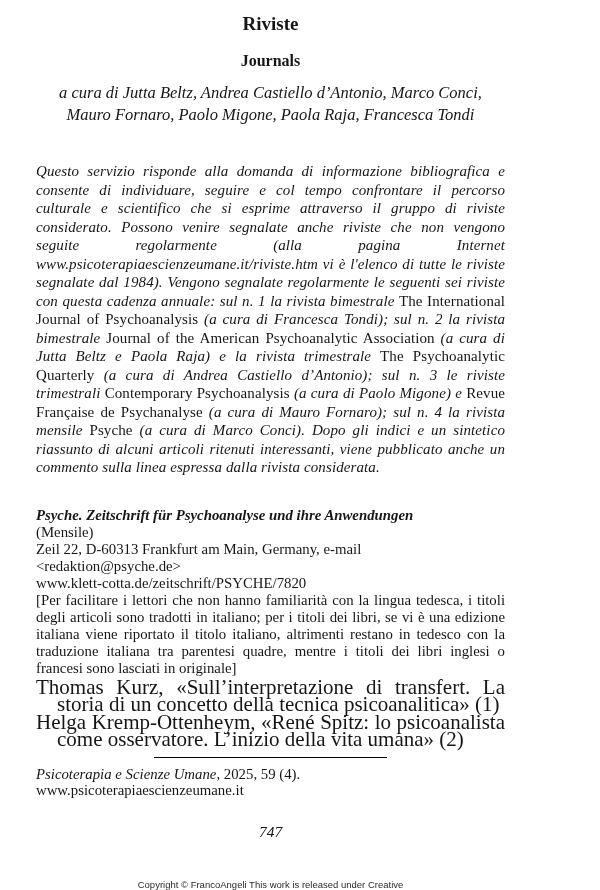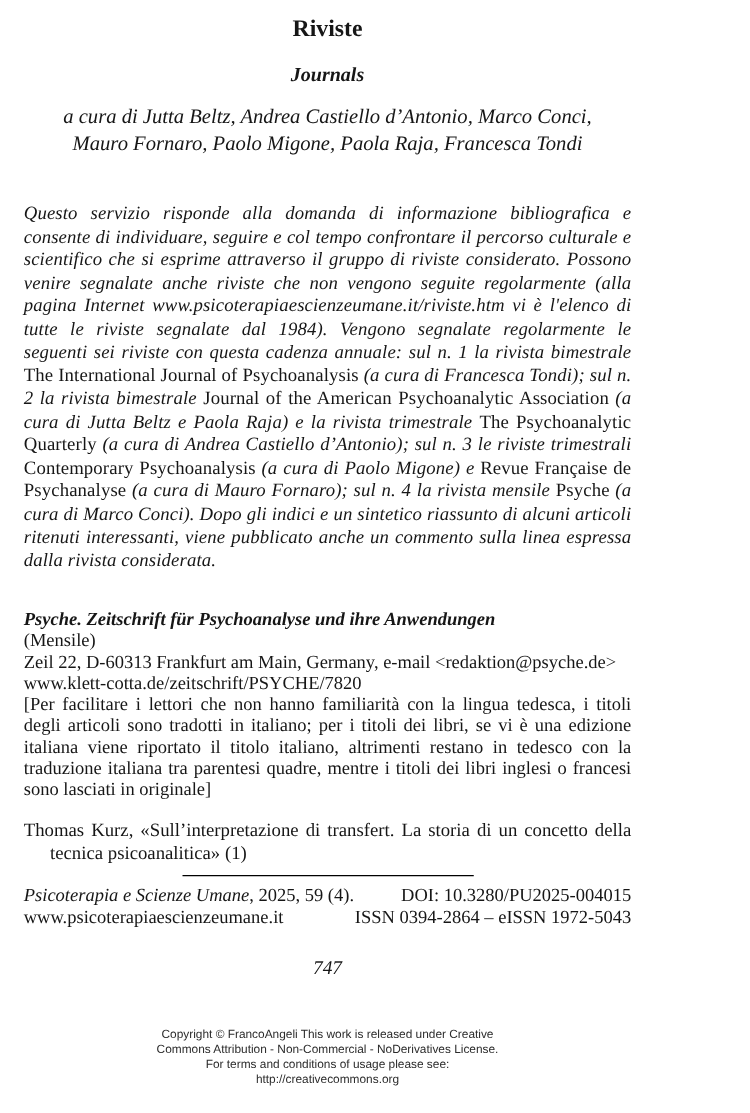--- a/index.html
+++ b/index.html
@@ -1,41 +1,41 @@
 <!DOCTYPE html>
 <html><head>
 <meta charset="utf-8">
 <style>
   html, body { margin: 0; padding: 0; background: #ffffff; }
   body { width: 600px; height: 890px; overflow: hidden; }
   .page {
     box-sizing: border-box;
     width: 524px; height: 890px;
-    padding: 13px 19px 0 19px;
+    padding: 13px 19px 0 36px;
     font-family: "Liberation Serif", serif;
     color: #161616;
     background: #ffffff;
   }
   .title { font-size: 19px; font-weight: bold; text-align: center; margin: 0; }
-  .subtitle { font-size: 16px; font-weight: bold; font-style: italic; text-align: center; margin: 17px 0 0 0; }
+  .subtitle { font-size: 16px; font-weight: bold; text-align: center; margin: 17px 0 0 0; }
   .section-heading { font-size: 16.5px; text-align: center; margin-top: 22px; }
   .editors {
     font-size: 16.5px; font-style: italic; text-align: center;
     margin-top: 12px; line-height: 22px; white-space: pre-line;
   }
   .intro {
     font-size: 15px; font-style: italic; text-align: justify;
     line-height: 18.5px; margin: 36px 0 0 0;
   }
   .intro span { letter-spacing: 0.1px; }
   .journal-block { margin-top: 30px; font-size: 14.8px; line-height: 17px; }
   .journal-name { font-weight: bold; font-style: italic; }
   .note { text-align: justify; }
   .issue-line { margin-top: 10px; font-style: italic; font-size: 15px; line-height: 19px; }
-  .articles { margin-top: 16px; font-size: 15px; }
+  .articles { margin-top: 2px; font-size: 21px; }
   .article-entry {
     line-height: 17.5px; text-align: justify;
     padding-left: 21px; text-indent: -21px;
   }
   .footnote-rule { margin-top: 8px; width: 233px; border: none; border-top: 1.6px solid #000; }
   .footer-row {
     display: flex; justify-content: space-between;
     margin-top: 6px; font-size: 14.8px; line-height: 16.5px;
   }
   .footer-right { text-align: right; }
@@ -63,32 +63,29 @@
     <div class="journal-name">Psyche. Zeitschrift für Psychoanalyse und ihre Anwendungen</div>
     <div>(Mensile)</div>
     <div>Zeil 22, D-60313 Frankfurt am Main, Germany, e-mail &lt;redaktion@psyche.de&gt;</div>
     <div>www.klett-cotta.de/zeitschrift/PSYCHE/7820</div>
     <div class="note">[Per facilitare i lettori che non hanno familiarità con la lingua tedesca, i titoli degli articoli sono tradotti in italiano; per i titoli dei libri, se vi è una edizione italiana viene riportato il titolo italiano, altrimenti restano in tedesco con la traduzione italiana tra parentesi quadre, mentre i titoli dei libri inglesi o francesi sono lasciati in originale]</div>
   </div>
 
 
   <div class="articles">
       <div class="article-entry">Thomas Kurz, «Sull’interpretazione di transfert. La storia di un concetto della tecnica psicoanalitica» (1)</div>
+      <div class="article-entry">Helga Kremp-Ottenheym, «René Spitz: lo psicoanalista come osservatore. L’inizio della vita umana» (2)</div>
     </div>
 
   <hr class="footnote-rule">
 
   <div class="footer-row">
     <div class="footer-left">
       <div><span style="font-style: italic;">Psicoterapia e Scienze Umane</span><span style="font-style: normal;">, 2025, 59 (4).</span></div>
       <div>www.psicoterapiaescienzeumane.it</div>
-    </div>
-    <div class="footer-right">
-      <div>DOI: 10.3280/PU2025-004015</div>
-      <div>ISSN 0394-2864 – eISSN 1972-5043</div>
     </div>
   </div>
 
   <div class="page-number">747</div>
 
   <div class="copyright">Copyright © FrancoAngeli This work is released under Creative
 Commons Attribution - Non-Commercial - NoDerivatives License.
 For terms and conditions of usage please see:
 http://creativecommons.org</div>
 

